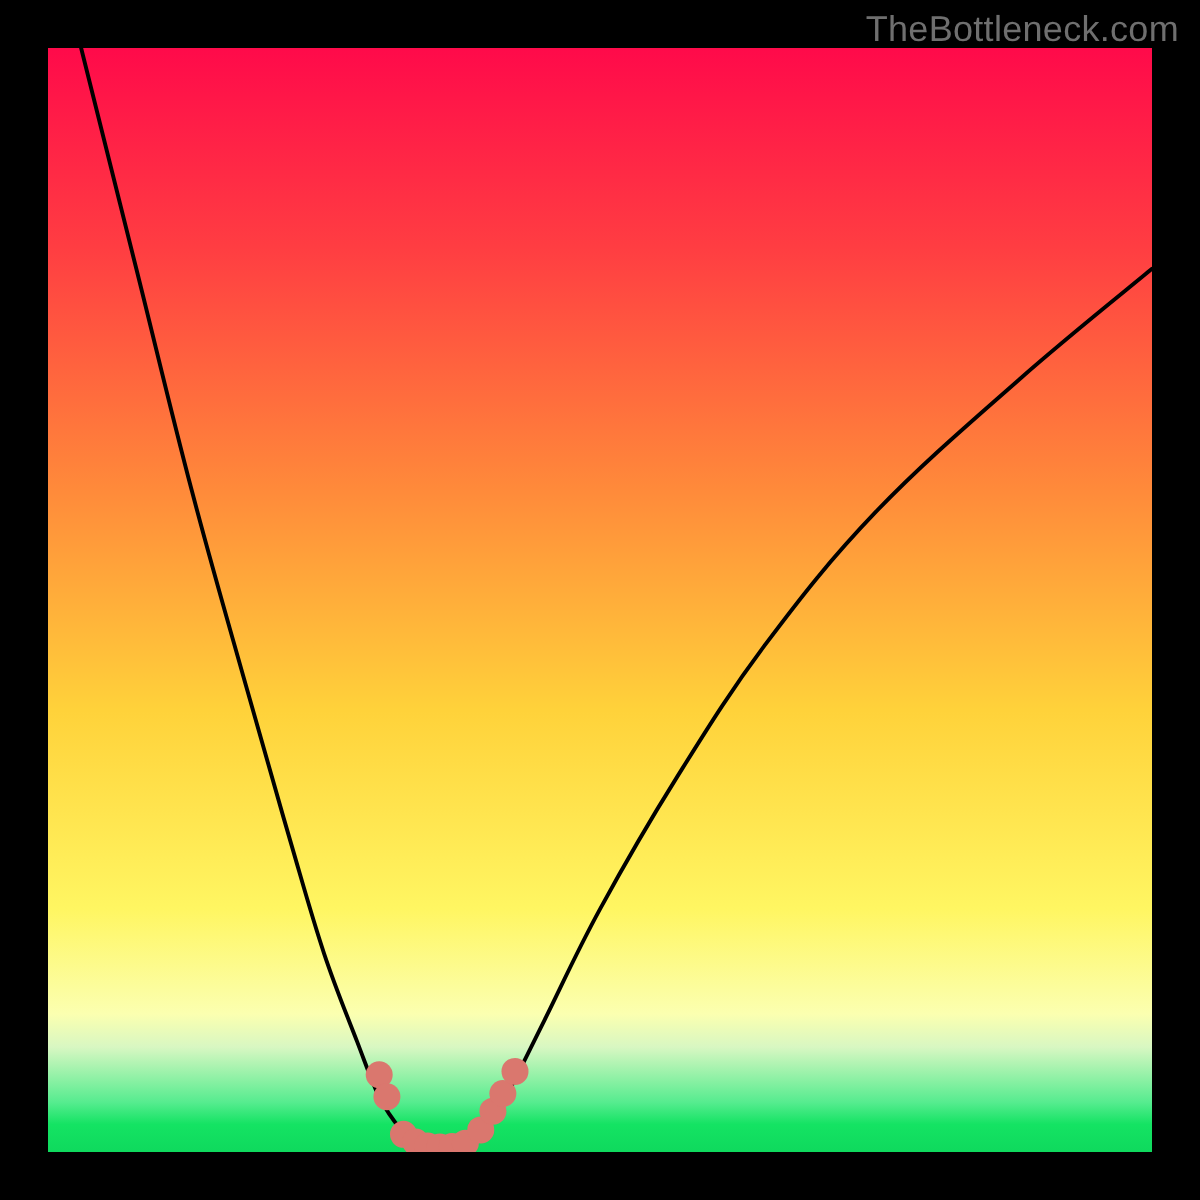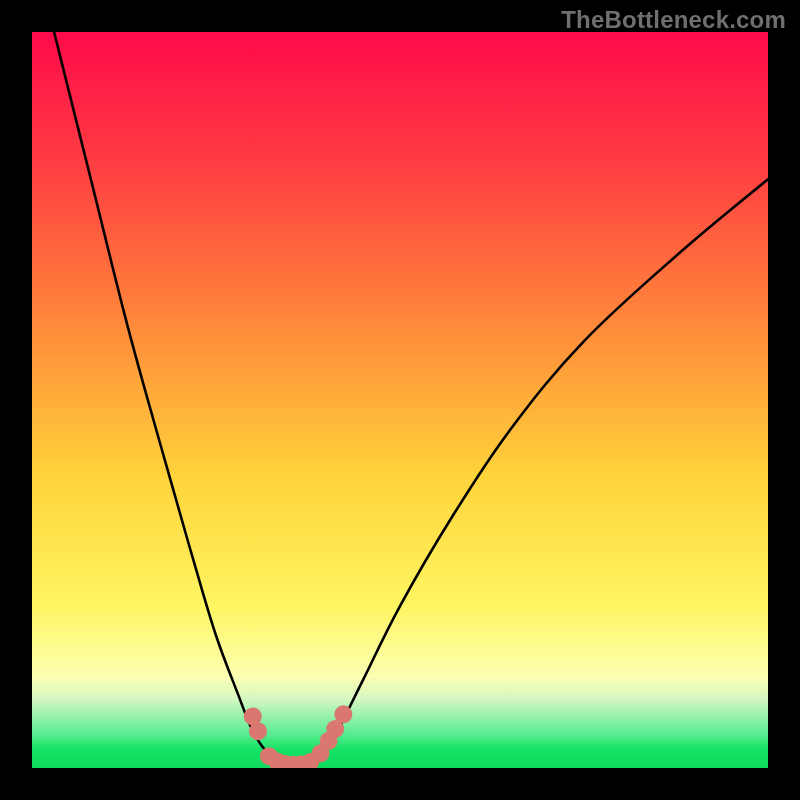--- a/index.html
+++ b/index.html
@@ -23,21 +23,21 @@
     width: 736px;
     height: 736px;
     overflow: hidden;
   }
   .watermark {
     position: absolute;
     top: 6px;
     right: 14px;
     color: #6f6f6f;
     font-size: 24px;
-    font-weight: 700;
+    font-weight: 400;
     letter-spacing: 0.2px;
     user-select: none;
   }
   svg {
     display: block;
   }
 </style>
 </head>
 <body>
 

